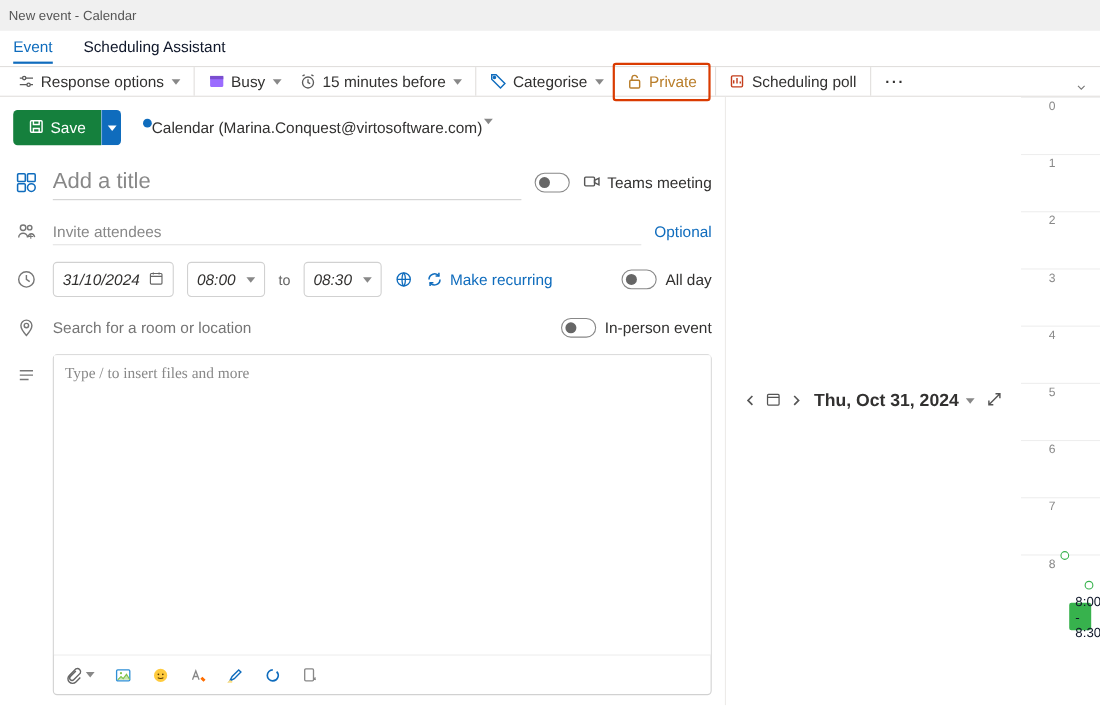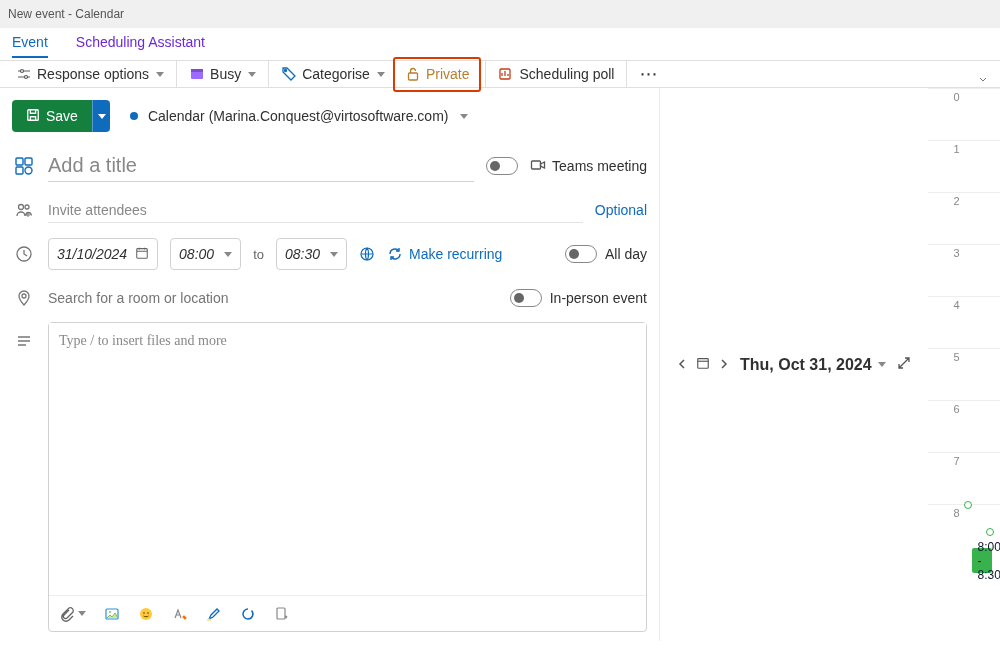--- a/index.html
+++ b/index.html
@@ -4,21 +4,21 @@
 <style>
   * { box-sizing: border-box; margin: 0; padding: 0; }
   html, body { width: 1000px; height: 653px; font-family: "Segoe UI", Arial, sans-serif; font-size: 14px; background: #fff; color: #323130; overflow: hidden; }
   
   .titlebar { height: 28px; background: #f0f0f0; display: flex; align-items: center; padding: 0 8px; font-size: 12px; color: #555; }
   .titlebar .title { flex: 1; }
   .titlebar .winbtns { display: flex; gap: 10px; }
   .titlebar .winbtns span { font-size: 14px; cursor: pointer; color: #444; }
   
   .tabs { height: 32px; border-bottom: 2px solid transparent; display: flex; gap: 28px; padding: 0 12px; align-items: center; }
-  .tab { font-size: 14px; color: #6d28d9; cursor: pointer; padding: 6px 0; border-bottom: 2.5px solid transparent; }
+  .tab { font-size: 14px; color: #0f172a; cursor: pointer; padding: 6px 0; border-bottom: 2.5px solid transparent; }
   .tab.active { color: #0f6cbd; border-bottom: 2.5px solid #0f6cbd; font-weight: 500; }
   
   .ribbon { height: 28px; display: flex; align-items: center; padding: 0 8px; border: 1px solid #e1dfdd; border-left: none; border-right: none; background: #fff; }
   .ribbon-item, .ribbon-more { display: flex; align-items: center; gap: 5px; height: 28px; padding: 0 8px; font-size: 14px; color: #323130; cursor: pointer; border-radius: 3px; }
   .sep { width:1px; height: 26px; background:#e1dfdd; margin: 0 4px; }
   .chev { width: 0; height: 0; border-left:4px solid transparent; border-right:4px solid transparent; border-top:5px solid #888; margin-left:2px; }
   .chev-right-expand { position:absolute; right:3px; bottom:3px; cursor:pointer; color:#777; }
   .ribbon-wrap { position:relative; flex:1; display:flex; align-items:center; }
   .private-btn { color: #b97e2b; border:2px solid #da3b01; border-radius:3px; padding: 4px 10px; height: 35px; }
   .icon { width:16px; height:16px; display:inline-flex; align-items:center; justify-content:center; font-size:14px; }
@@ -28,21 +28,21 @@
   .body { display: flex; height: 553px; }
   .form-panel { width: 660px; padding: 12px 12px 0 12px; border-right: 1px solid #edebe9; display:flex; flex-direction:column; }
   .day-panel { flex:1; display:flex; }
   
   .save-row { display:flex; align-items:center; gap: 20px; margin-bottom: 12px; padding-left:0; }
   .save-btn { display:flex; align-items:center; gap:6px; background:#15803d; color:#fff; border:none; border-radius:4px; height:32px; padding:0 14px; font-size:14px; cursor:pointer; font-weight:500; }
   .save-btn-group { display:flex; }
   .save-split { width:18px; height:32px; background:#0f6cbd; display:flex; align-items:center; justify-content:center; border-left:1px solid rgba(255,255,255,0.3); border-radius:0 4px 4px 0; cursor:pointer; }
   .save-btn.round { border-radius:4px 0 0 4px; }
   .save-split .chev { border-top-color:#fff; }
-  .cal-select { display:flex; align-items:center; gap:10px; font-size:14px; color:#323130; cursor:pointer; }
+  .cal-select { display:flex; font-size:14px; color:#323130; cursor:pointer; }
   .cal-dot { width:8px; height:8px; border-radius:50%; background:#0f6cbd; display:inline-block; }
   .form-row { display:flex; align-items:center; gap:12px; min-height:44px; padding: 4px 0; }
   .form-row .lead-icon { width:24px; color:#616161; display:flex; justify-content:center; }
   .title-input { flex:1; border:none; border-bottom:1px solid #d1d1d1; font-size:20px; color:#323130; padding:4px 0; outline:none; }
   .title-input::placeholder { color:#888; }
   .switch { position:relative; width:32px; height:18px; background:#fff; border:1px solid #888; border-radius:10px; cursor:pointer; }
   .switch::after { content:""; position:absolute; width:10px; height:10px; background:#666; border-radius:50%; top:3px; left:3px; }
   .teams-label { display:flex; align-items:center; gap:6px; font-size:14px; color:#323130; }
   .attendees { flex:1; border:none; border-bottom:1px solid #e3e3e3; font-size:14px; padding:4px 0; outline:none; }
   .attendees::placeholder { color:#888; }
@@ -114,20 +114,30 @@
     <div class="ribbon-item">
       <span class="icon">
         <svg viewBox="0 0 16 16">
             <rect x="2" y="3" width="12" height="10" rx="1" fill="#9b6cff"></rect>
             <rect x="2" y="3" width="12" height="3" fill="#7a4ecf"></rect>
           </svg>
       </span>
       <span>Busy</span>
       <span class="chev"></span>
     </div>
+    <div class="ribbon-item">
+      <span class="icon">
+        <svg viewBox="0 0 16 16" stroke="#5b5b5b" stroke-width="1.2" fill="none">
+            <circle cx="8" cy="9" r="5"></circle>
+            <path d="M8 6v3l2 1M3 3l2-1M13 3l-2-1"></path>
+          </svg>
+      </span>
+      <span>15 minutes before</span>
+      <span class="chev"></span>
+    </div>
     <div class="sep"></div>
     <div class="ribbon-item">
       <span class="icon">
         <svg viewBox="0 0 16 16" stroke="#0f6cbd" stroke-width="1.3" fill="none">
             <path d="M2 6V2h4l8 8-4 4z"></path>
             <circle cx="4.5" cy="4.5" r="1" fill="#0f6cbd"></circle>
           </svg>
       </span>
       <span>Categorise</span>
       <span class="chev"></span>

